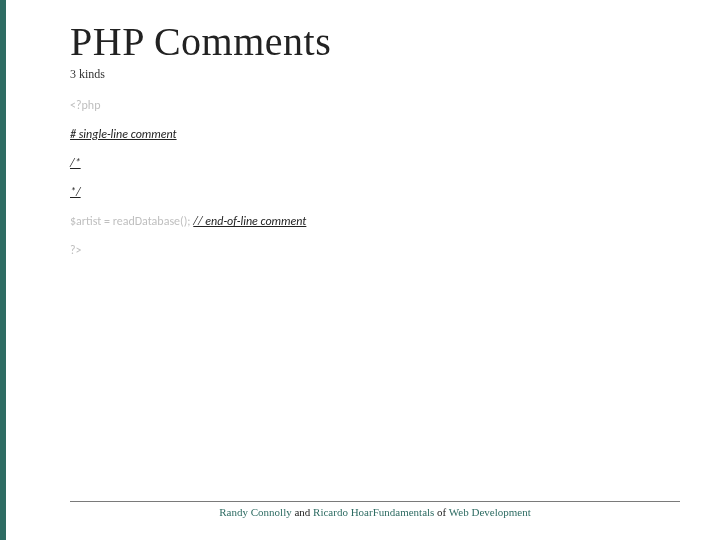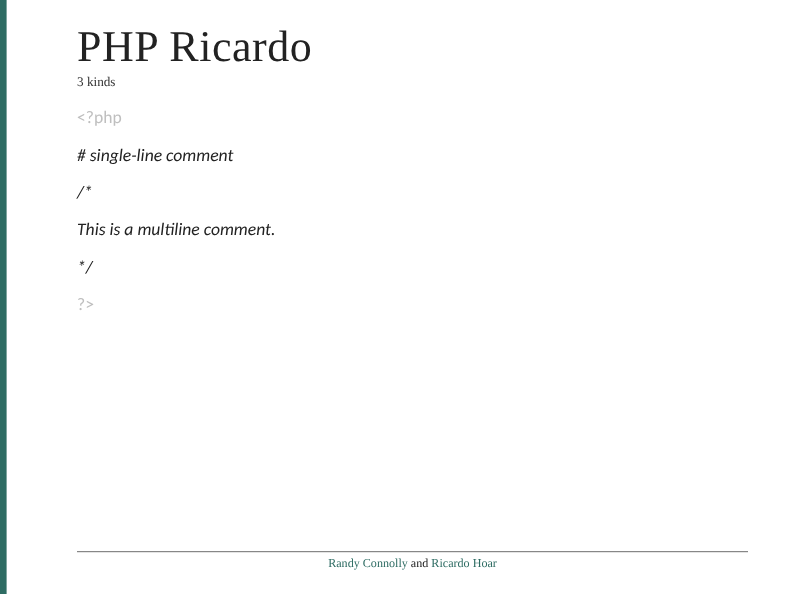--- a/index.html
+++ b/index.html
@@ -27,31 +27,32 @@
     margin: 0 0 2px 0;
     letter-spacing: 0.5px;
   }
   .subtitle {
     font-size: 12px;
     margin: 0 0 16px 0;
     color: #333;
   }
   .code-block {
     font-family: Calibri, "Segoe UI", sans-serif;
-    font-size: 16px;
+    font-size: 12px;
     line-height: 1.25;
   }
   .code-block p {
     margin: 0 0 14px 0;
   }
   .gray {
     color: #bfbfbf;
   }
   .italic {
     font-style: italic;
+    text-decoration: underline;
   }
   .footer {
     position: absolute;
     left: 64px;
     right: 40px;
     bottom: 22px;
     border-top: 1px solid #7a7a7a;
     padding-top: 4px;
     font-size: 11px;
     display: flex;
@@ -62,31 +63,36 @@
   }
   .accent {
     color: #2e6c63;
   }
 </style>
 </head>
 <body>
 
 <div class="slide">
 
-  <h1 class="title">PHP Ricardo</h1>
+  <h1 class="title">PHP Comments</h1>
   <p class="subtitle">3 kinds</p>
 
   <div class="code-block">
     <p class="gray">&lt;?php</p>
     <p class="italic"># single-line comment</p>
     <p class="italic">/*</p>
-    <p class="italic">This is a multiline comment.</p>
     <p class="italic">*/</p>
+    <p>
+      <span class="gray">$artist = readDatabase(); </span><span class="italic">// end-of-line comment</span>
+    </p>
     <p class="gray">?&gt;</p>
   </div>
 
   <div class="footer">
     <div class="left">
       <span class="accent">Randy Connolly</span><span> and </span><span class="accent">Ricardo Hoar</span>
     </div>
+    <div class="right">
+      <span class="accent">Fundamentals</span><span> of </span><span class="accent">Web Development</span>
+    </div>
   </div>
 
 </div>
 
 </body></html>

